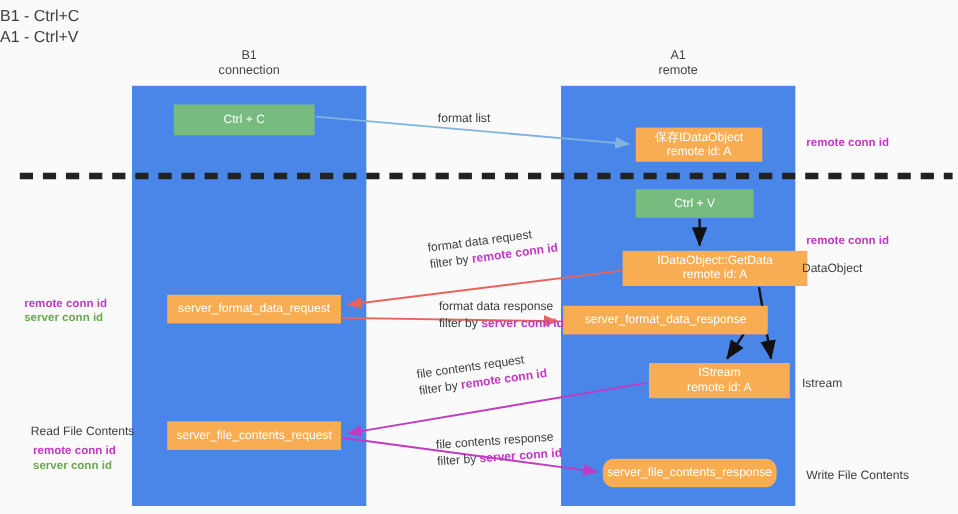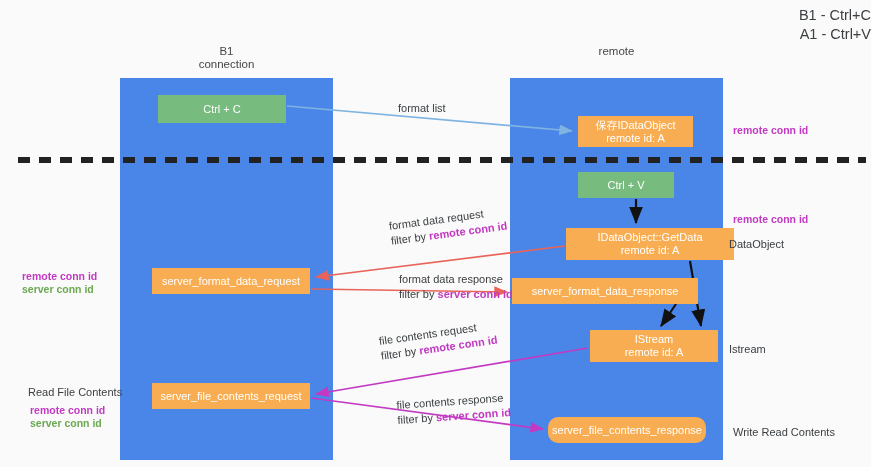--- a/index.html
+++ b/index.html
@@ -21,39 +21,39 @@
   .lane-head{
     position:absolute;text-align:center;width:213px;
     font-size:11.5px;line-height:13px;color:#444746;
   }
   #head-b1{left:120px;top:45px;}
   #head-a1{left:510px;top:45px;}
   .lane-head .ttl{display:block;}
 
   
   #title{
-    position:absolute;left:0;top:6px;width:871px;text-align:right;
+    position:absolute;left:0;top:6px;width:871px;text-align:left;
     font-size:14.5px;line-height:19px;color:#3c4043;
   }
 
   
   .node{
     position:absolute;box-sizing:border-box;
     display:flex;flex-direction:column;align-items:center;justify-content:center;
     color:#ffffff;font-size:11px;line-height:13px;
     padding:2px 4px;
   }
   .node.green{background:#6aa84f;background:#76b177;}
   .node.green{background:#77bb7e;}
   .node.orange{background:#f9ad52;}
   .node span{display:block;white-space:nowrap;}
 
   #n-ctrlc{left:158px;top:95px;width:128px;height:28px;}
   #n-saveido{left:578px;top:116px;width:115px;height:31px;}
-  #n-ctrlv{left:578px;top:172px;width:96px;height:26px;}
+  #n-ctrlv{left:578px;top:172px;width:107px;height:26px;}
   #n-getdata{left:566px;top:228px;width:168px;height:32px;}
   #n-sfdreq{left:152px;top:268px;width:158px;height:26px;}
   #n-sfdresp{left:512px;top:278px;width:186px;height:26px;}
   #n-istream{left:590px;top:330px;width:128px;height:32px;}
   #n-sfcreq{left:152px;top:383px;width:158px;height:26px;}
   #n-sfcresp{left:548px;top:417px;width:158px;height:26px;border-radius:10px;}
 
   
   .elabel{
     position:absolute;font-size:11px;line-height:15px;color:#3c4043;
@@ -96,20 +96,21 @@
   <div id="title">
     <div>B1 - Ctrl+C</div>
     <div>A1 - Ctrl+V</div>
   </div>
 
   <div class="lane-head" id="head-b1">
     <span class="ttl">B1</span>
     <span class="ttl">connection</span>
   </div>
   <div class="lane-head" id="head-a1">
+    <span class="ttl">A1</span>
     <span class="ttl">remote</span>
   </div>
 
   <div class="lane" id="lane-b1"></div>
   <div class="lane" id="lane-a1"></div>
 
   <svg id="wires" viewBox="0 0 871 467">
     <defs>
       <marker id="ah-blue" markerWidth="9" markerHeight="9" refX="7.5" refY="3.2" orient="auto">
         <path d="M0,0 L8,3.2 L0,6.4 z" fill="#7fb3e0"></path>
@@ -204,21 +205,21 @@
 
   <div class="elabel" id="lab-fcresp">
     <div>file contents response</div>
     <div><span>filter by </span><span class="hl-server">server conn id</span></div>
   </div>
 
   <div class="side purple" id="s-r1">remote conn id</div>
   <div class="side purple" id="s-r2">remote conn id</div>
   <div class="side plain" id="s-dataobject">DataObject</div>
   <div class="side plain" id="s-istream">Istream</div>
-  <div class="side plain" id="s-write">Write Read Contents</div>
+  <div class="side plain" id="s-write">Write File Contents</div>
 
   <div class="side purple" id="s-l1a">remote conn id</div>
   <div class="side green" id="s-l1b">server conn id</div>
   <div class="side plain" id="s-read">Read File Contents</div>
   <div class="side purple" id="s-l2a">remote conn id</div>
   <div class="side green" id="s-l2b">server conn id</div>
 
 </div>
 
 </body></html>

